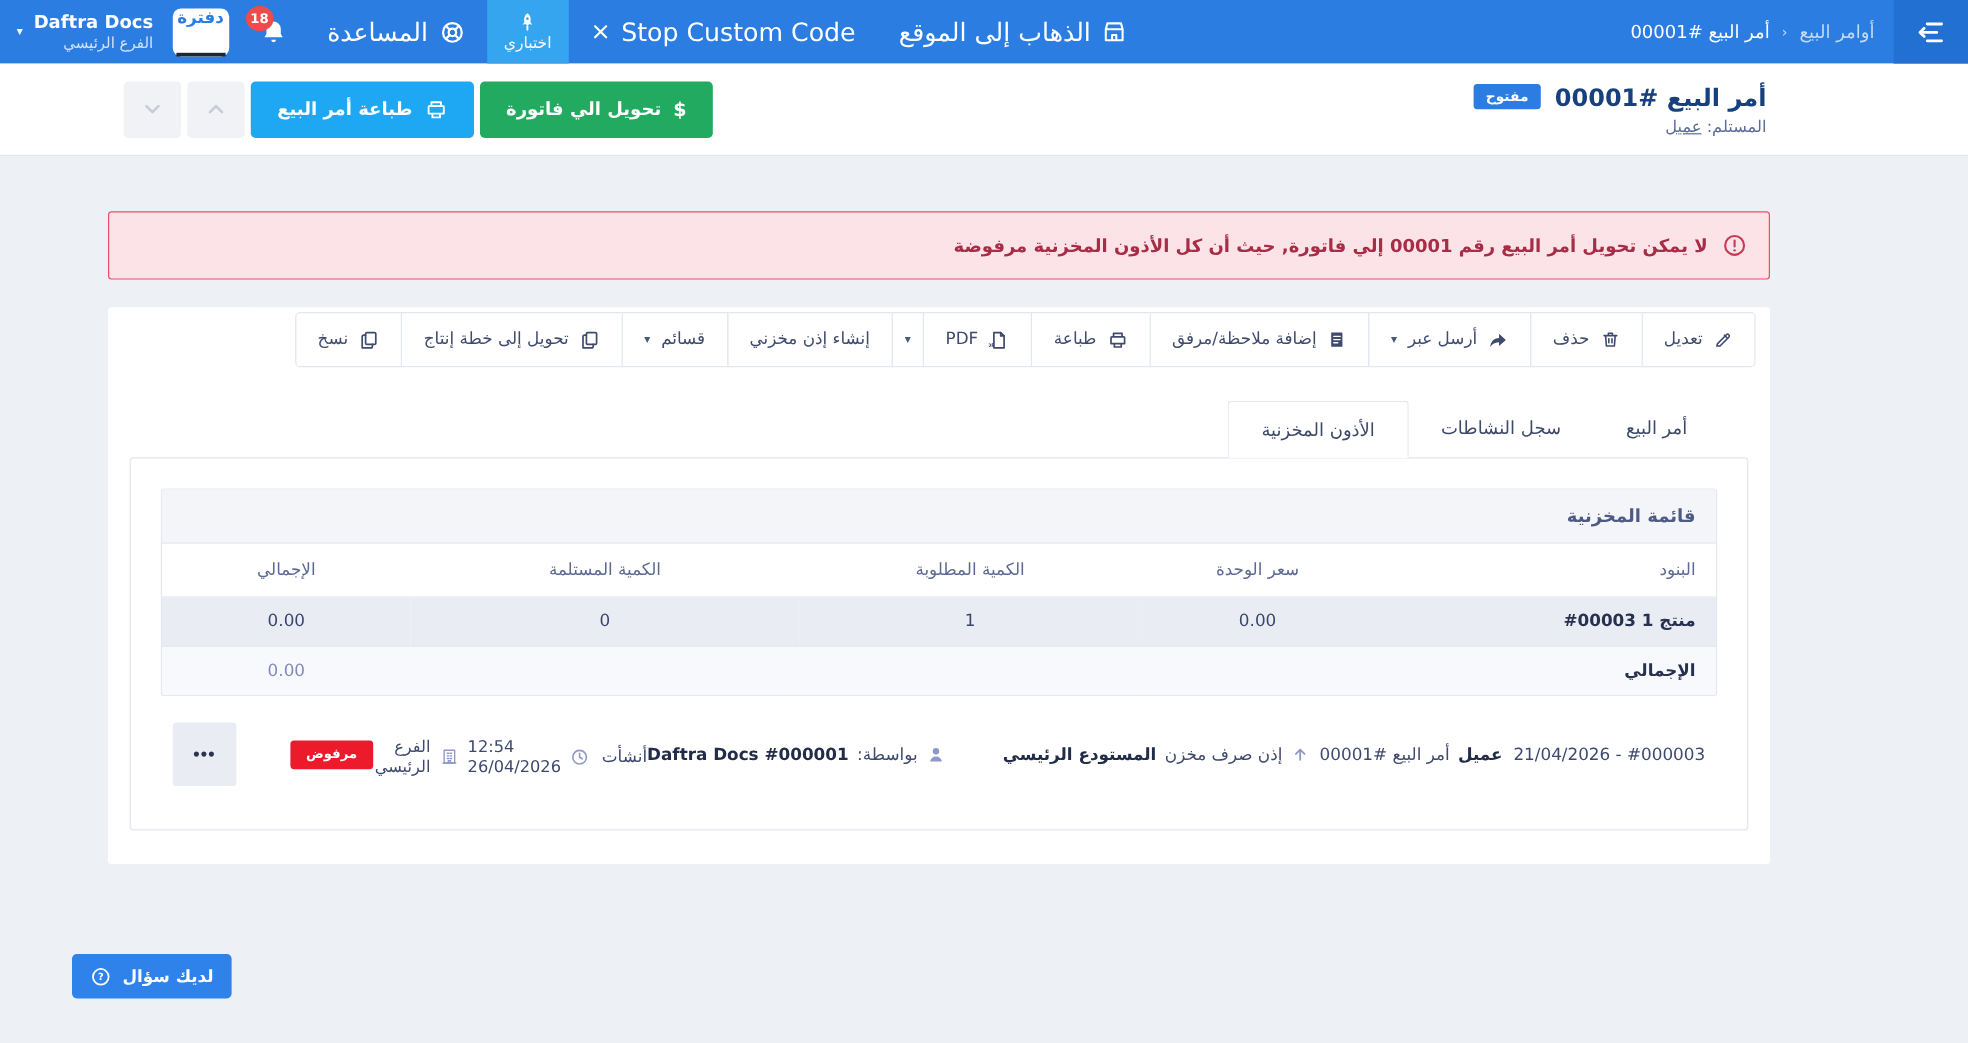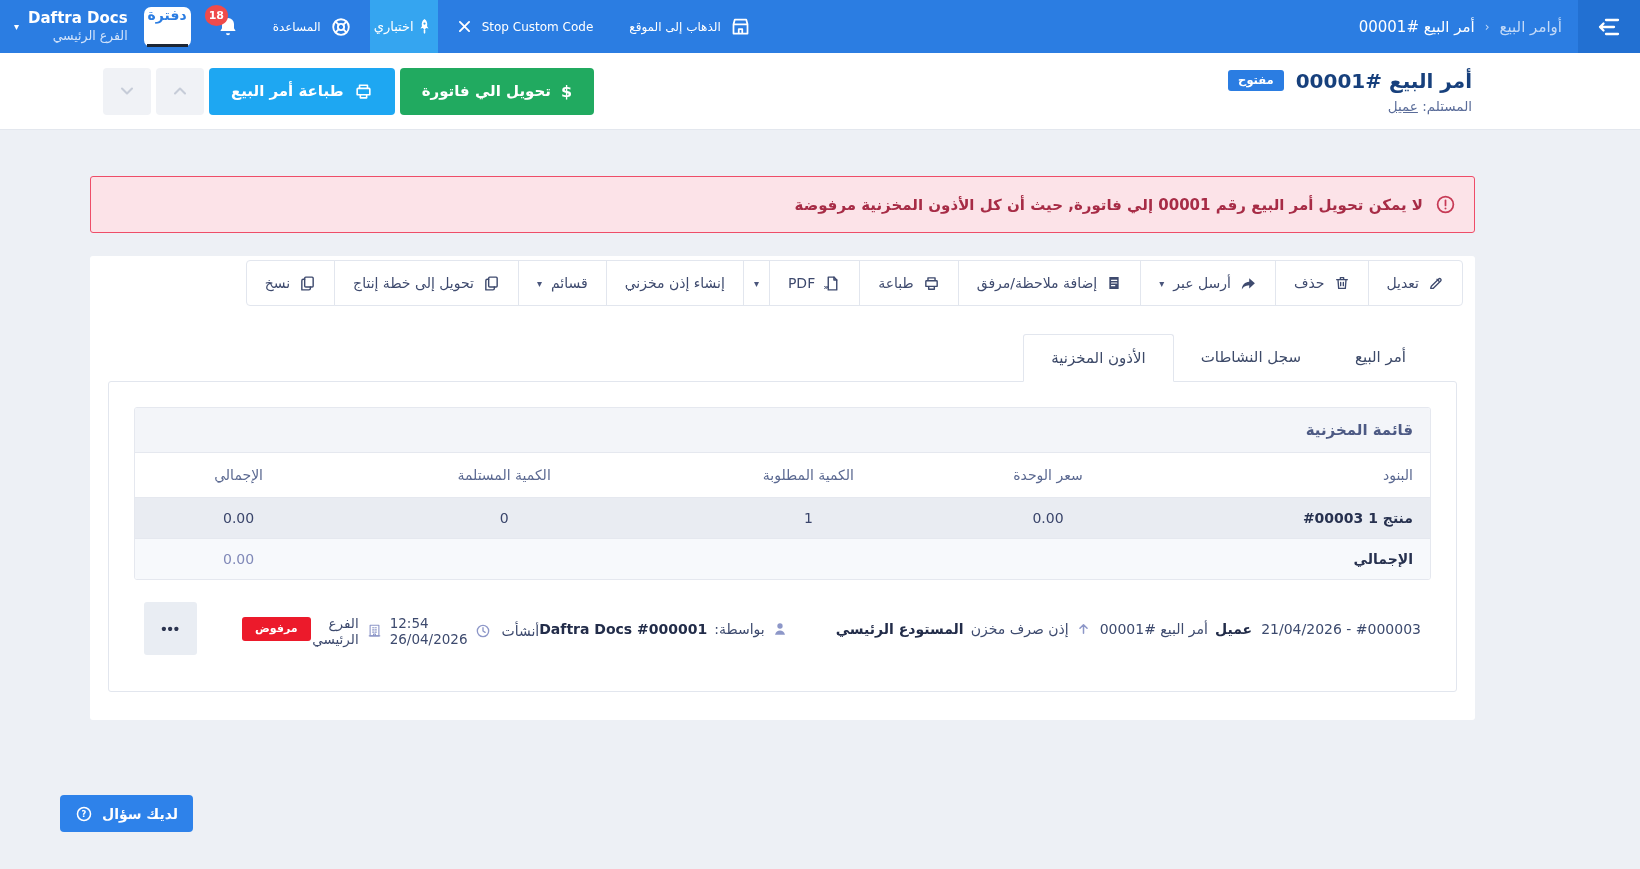--- a/index.html
+++ b/index.html
@@ -13,22 +13,22 @@
   .ico { stroke:currentColor; fill:none; stroke-width:2; stroke-linecap:round; stroke-linejoin:round; }
 
   
   .topbar { height:53px; background:#2b7de2; display:flex; align-items:center; color:#fff; }
   .tb-toggle { width:62px; height:53px; background:#2270d2; display:flex; align-items:center; justify-content:center; cursor:pointer; flex:0 0 auto; }
   .breadcrumb { display:flex; align-items:center; gap:10px; padding:0 16px; font-size:15px; white-space:nowrap; }
   .bc-parent { color:#c3daf8; cursor:pointer; }
   .bc-sep { color:#c3daf8; font-size:12px; }
   .bc-current { color:#ffffff; }
   .tb-spacer { flex:1; }
-  .tb-link { display:flex; align-items:center; gap:9px; padding:0 18px; font-size:12px; cursor:pointer; white-space:nowrap; height:53px; }
-  .trial-tab { width:68px; height:53px; background:#35a5f0; display:flex; align-items:center; justify-content:center; gap:1px; font-size:13px; cursor:pointer; flex:0 0 auto; }
+  .tb-link { display:flex; align-items:center; gap:9px; padding:0 18px; font-size:21px; cursor:pointer; white-space:nowrap; height:53px; }
+  .trial-tab { width:68px; height:53px; background:#35a5f0; display:flex; flex-direction:column; align-items:center; justify-content:center; gap:1px; font-size:13px; cursor:pointer; flex:0 0 auto; }
   .bell-wrap { position:relative; padding:0 15px; height:53px; display:flex; align-items:center; cursor:pointer; }
   .bell-badge { position:absolute; top:5px; left:4px; min-width:21px; height:21px; background:#ef4b4b; border-radius:50%; font-size:11px; font-weight:bold; display:flex; align-items:center; justify-content:center; padding:0 4px; }
   .logo-box { width:47px; height:40px; background:#ffffff; border-radius:7px; display:flex; justify-content:center; margin:0 10px; cursor:pointer; flex:0 0 auto; }
   .logo-text { color:#2b7de2; font-weight:bold; font-size:14px; border-bottom:3px solid #1d2634; line-height:1.15; padding:0 1px; }
   .company { display:flex; align-items:center; gap:9px; padding:0 6px 0 14px; cursor:pointer; }
   .company-names { display:flex; flex-direction:column; line-height:1.3; text-align:right; }
   .company-name { font-weight:bold; font-size:15px; }
   .company-branch { font-size:12.5px; color:#d2e3fa; }
   .company-caret { font-size:10px; color:#fff; }
 

